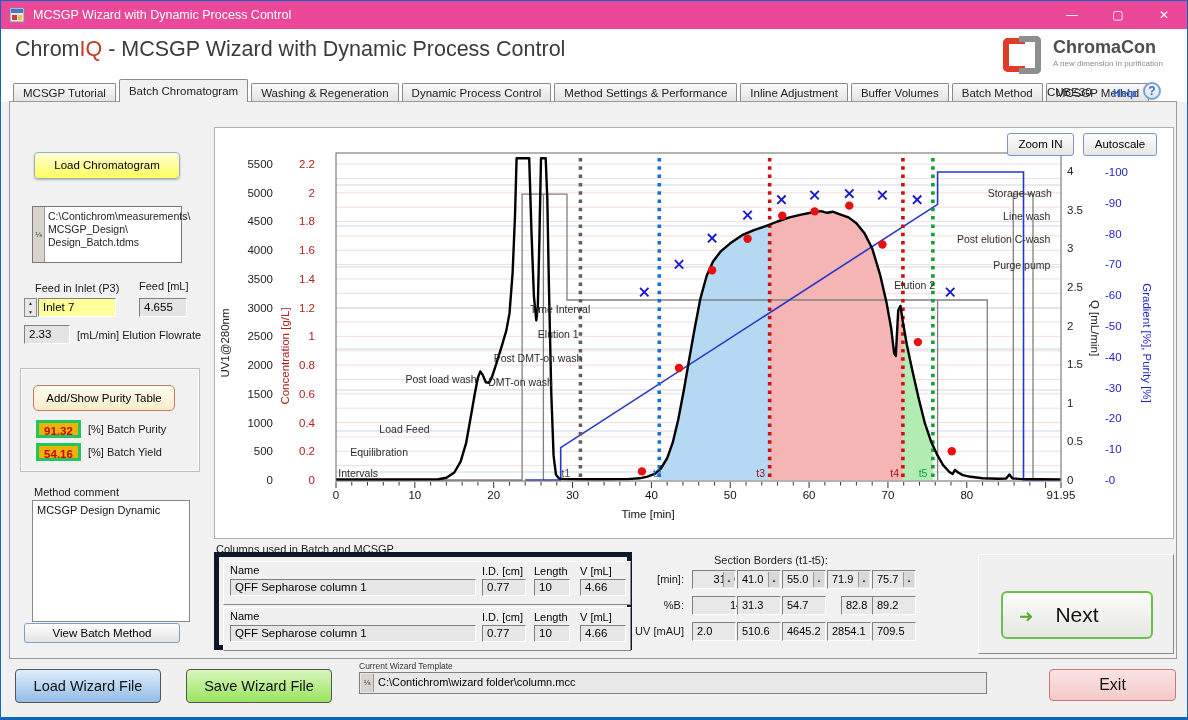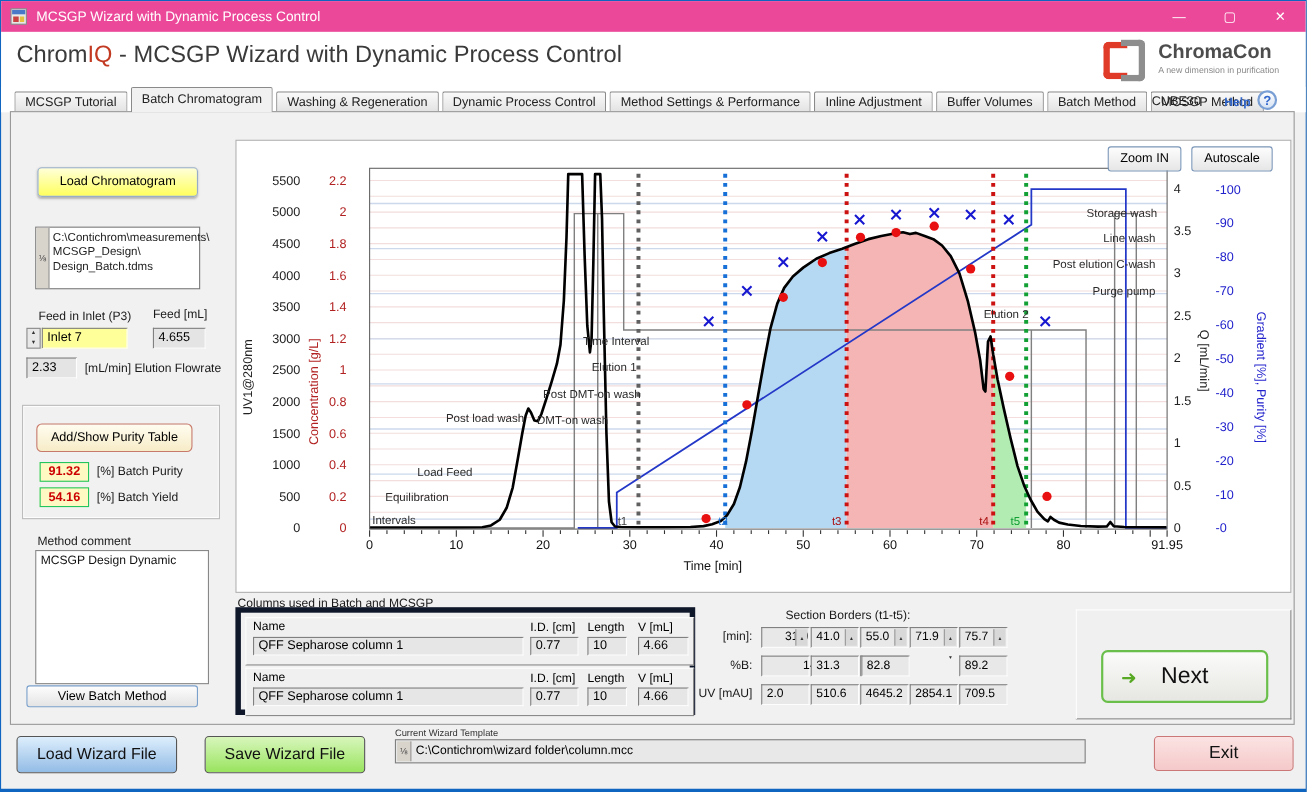--- a/index.html
+++ b/index.html
@@ -47,21 +47,21 @@
       font-size:8px;color:#444;text-align:center;line-height:55px;}
   .file-box .lines{position:absolute;left:15px;top:3px;line-height:13px;}
   .spin{position:absolute;width:13px;height:19px;border:1px solid #8a8a8a;background:#e8e8e8;font-size:5px;color:#333;
         display:flex;flex-direction:column;align-items:center;justify-content:space-around;}
   .field{position:absolute;height:19px;font-size:11.5px;line-height:17px;padding-left:4px;}
   .yellow-field{background:#ffff99;border:1px solid;border-color:#808080 #fdfdfd #fdfdfd #808080;}
   .gray-field{background:#e4e4e4;border:1px solid;border-color:#808080 #fdfdfd #fdfdfd #808080;}
   .purity-group{position:absolute;left:10px;top:266px;width:180px;height:104px;border:1px solid #bcbcbc;box-shadow:inset 0 0 0 1px #fdfdfd;}
   .purity-btn{position:absolute;left:12px;top:16px;width:142px;height:26px;font-size:11.5px;line-height:24px;
       background:linear-gradient(#fffdf0,#f7ecc8);border:1px solid #c87a6a;border-radius:5px;}
-  .pv-box{position:absolute;width:45px;height:18px;background:#fef9c3;border:1px solid #22c55e;color:#cc0000;font-weight:bold;
+  .pv-box{position:absolute;width:45px;height:18px;background:#eab308;border:3px solid #22c55e;color:#cc0000;font-weight:bold;
       font-size:11.5px;text-align:center;line-height:16px;}
   .comment-box{position:absolute;left:22px;top:398px;width:158px;height:122px;background:#fff;border:1px solid #888;
       font-size:11px;padding:3px 4px;color:#111;}
   .view-batch{position:absolute;left:14px;top:521px;width:156px;height:20px;font-size:11.5px;line-height:18px;
       background:linear-gradient(#fdfdfd,#e4e4e4);border:1px solid #7aa0cc;border-radius:3px;}
   
   .chart-panel{position:absolute;left:204px;top:25px;width:960px;height:412px;background:#fff;border:1px solid #b0b0b0;}
   .chart-btn{position:absolute;height:23px;font-size:11.5px;line-height:21px;background:linear-gradient(#fdfdfd,#e6e6e6);
       border:1px solid #7a96b8;border-radius:3px;}
   
@@ -413,21 +413,21 @@
             <span>▼</span>
           </span></div>
         <div class="sb-cell" style="left: 862px; top: 468px;">75.7<span class="sb-spin">
             <span>▲</span>
             <span>▼</span>
           </span></div>
         <div class="sb-label lbl" style="left: 614px; top: 497px;">%B:</div>
         <div class="sb-cell" style="left: 682px; top: 494px; padding-left: 37px;">14.7</div>
         <div class="sb-cell" style="left: 727px; top: 494px;">31.3</div>
         <div class="sb-cell" style="left: 772px; top: 494px;">54.7</div>
-        <div class="sb-cell" style="left: 773px; top: 494px;">82.8</div>
+        <div class="sb-cell" style="left: 831px; top: 494px;">82.8</div>
         <div class="sb-cell" style="left: 862px; top: 494px;">89.2</div>
         <div class="sb-label lbl" style="left: 614px; top: 523px;">UV [mAU]</div>
         <div class="sb-cell" style="left: 682px; top: 520px;">2.0</div>
         <div class="sb-cell" style="left: 727px; top: 520px;">510.6</div>
         <div class="sb-cell" style="left: 772px; top: 520px;">4645.2</div>
         <div class="sb-cell" style="left: 817px; top: 520px;">2854.1</div>
         <div class="sb-cell" style="left: 862px; top: 520px;">709.5</div>
       </div>
 
     <div class="next-panel raised">

